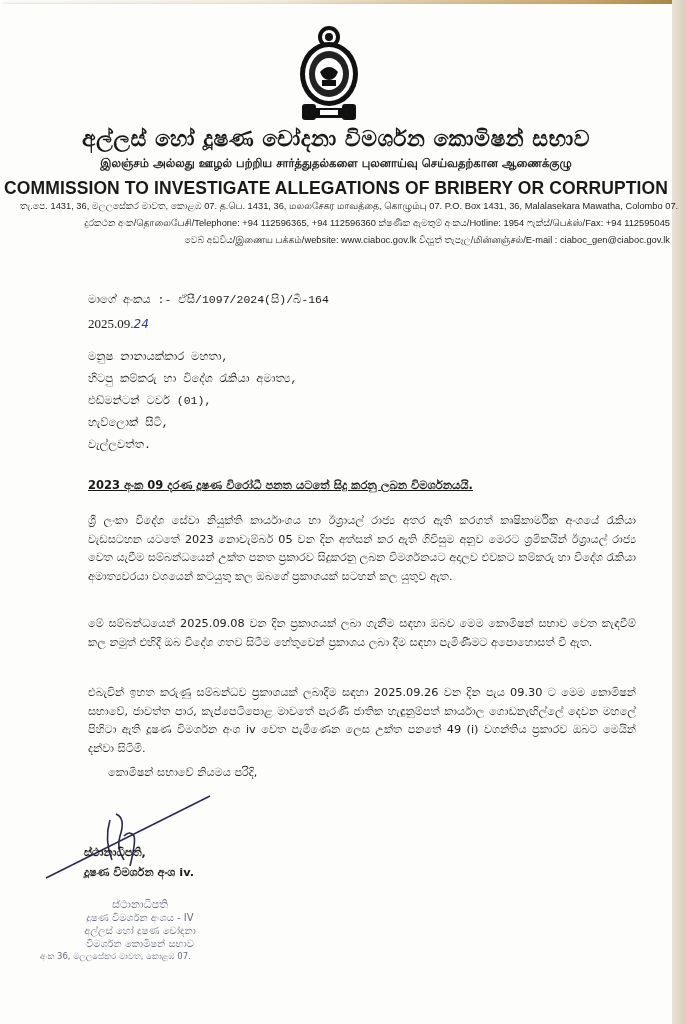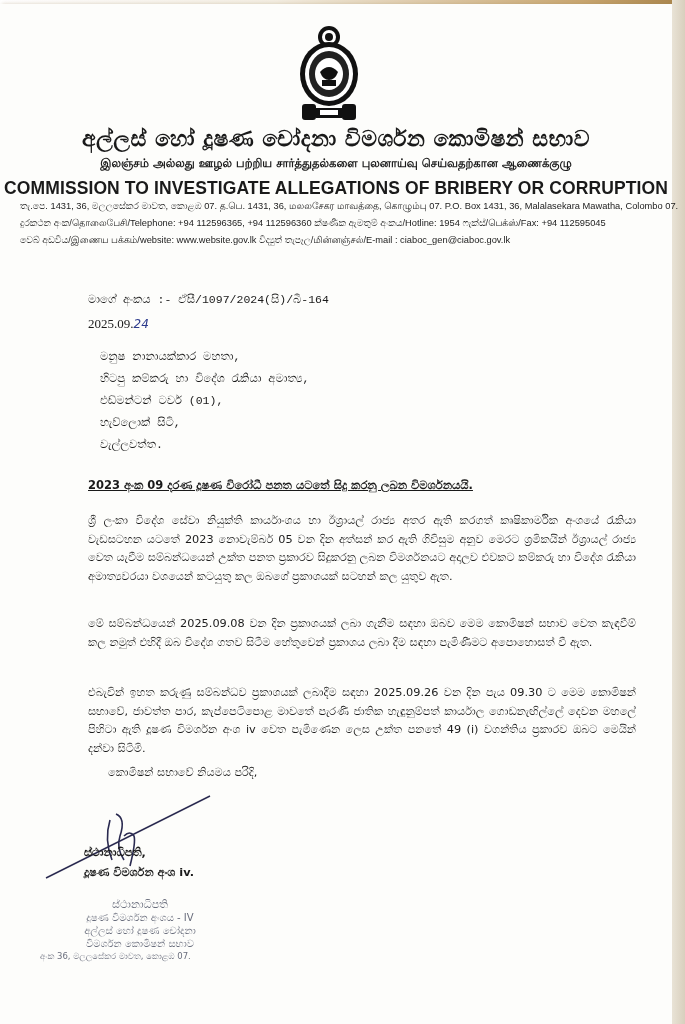--- a/index.html
+++ b/index.html
@@ -30,33 +30,33 @@
   }
   .h-tamil {
     position: absolute; left: 0; width: 672px; top: 156px; text-align: center;
     font-family: "DejaVu Sans", sans-serif; font-size: 11.5px; font-weight: bold;
   }
   .h-english {
     position: absolute; left: 0; width: 672px; top: 178px; text-align: center;
     font-family: "Liberation Sans", sans-serif; font-size: 17.5px; font-weight: bold; letter-spacing: 0.1px;
   }
   .contact {
-    position: absolute; left: 20px; width: 650px; text-align: left;
+    position: absolute; left: 20px; width: 650px; text-align: right;
     font-family: "Liberation Sans", sans-serif; font-size: 9.3px; white-space: nowrap; color: #222;
   }
   .c1 { top: 201px; }
   .c2 { top: 218px; }
   .c3 { top: 235px; }
   .body-text {
     position: absolute; left: 88px; font-family: Liberation Mono, monospace; font-size: 11.5px;
   }
   .ref { top: 293px; }
   .date { top: 316px; font-family: "Liberation Serif", serif; font-size: 13px; }
   .hand { color: #2c3a8c; font-family: "DejaVu Sans", sans-serif; font-size: 12px; font-style: italic; }
-  .address { top: 346px; line-height: 22px; margin-left: 12px; }
+  .address { top: 346px; line-height: 22px; }
   .subject {
     position: absolute; left: 88px; top: 478px; width: 540px;
     font-family: "DejaVu Sans", sans-serif; font-size: 11.5px; font-weight: bold; text-decoration: underline;
   }
   .para {
     position: absolute; left: 88px; width: 548px; font-family: "DejaVu Sans", sans-serif;
     font-size: 11.3px; line-height: 18.5px; text-align: justify;
   }
   .p1 { top: 512px; text-indent: 0; }
   .p2 { top: 615px; }
@@ -94,21 +94,21 @@
   <rect x="44" y="80" width="14" height="16" rx="3" fill="#111"></rect>
   <rect x="18" y="84" width="26" height="10" fill="#111"></rect>
   <rect x="22" y="86" width="18" height="5" fill="#fff"></rect>
 </svg>
 
 <div class="h-sinhala">අල්ලස් හෝ දූෂණ චෝදනා විමර්ශන කොමිෂන් සභාව</div>
 <div class="h-tamil">இலஞ்சம் அல்லது ஊழல் பற்றிய சார்த்துதல்களை புலனாய்வு செய்வதற்கான ஆணைக்குழு</div>
 <div class="h-english">COMMISSION TO INVESTIGATE ALLEGATIONS OF BRIBERY OR CORRUPTION</div>
 <div class="contact c1">තැ.පෙ. 1431, 36, මලලසේකර මාවත, කොළඹ 07.  த.பெ. 1431, 36, மலலசேகர மாவத்தை, கொழும்பு 07.  P.O. Box 1431, 36, Malalasekara Mawatha, Colombo 07.</div>
 <div class="contact c2">දුරකථන අංක/தொலைபேசி/Telephone: +94 112596365, +94 112596360   ක්ෂණික ඇමතුම් අංකය/Hotline: 1954   ෆැක්ස්/பெக்ஸ்/Fax: +94 112595045</div>
-<div class="contact c3">වෙබ් අඩවිය/இணைய பக்கம்/website: www.website.gov.lk   විද්‍යුත් තැපෑල/மின்னஞ்சல்/E-mail : ciaboc_gen@ciaboc.gov.lk</div>
+<div class="contact c3">වෙබ් අඩවිය/இணைய பக்கம்/website: www.ciaboc.gov.lk   විද්‍යුත් තැපෑල/மின்னஞ்சல்/E-mail : ciaboc_gen@ciaboc.gov.lk</div>
 
 <div class="body-text ref">මාගේ අංකය  :-  ඒසී/1097/2024(සි)/බී-164</div>
 <div class="body-text date">
   <span>2025.09.</span><span class="hand">24</span>
 </div>
 
 <div class="body-text address">
   <div>මනුෂ නානායක්කාර මහතා,</div>
   <div>හිටපු කම්කරු හා විදේශ රැකියා අමාත්‍ය,</div>
   <div>එඩ්මන්ටන් ටවර් (01),</div>

